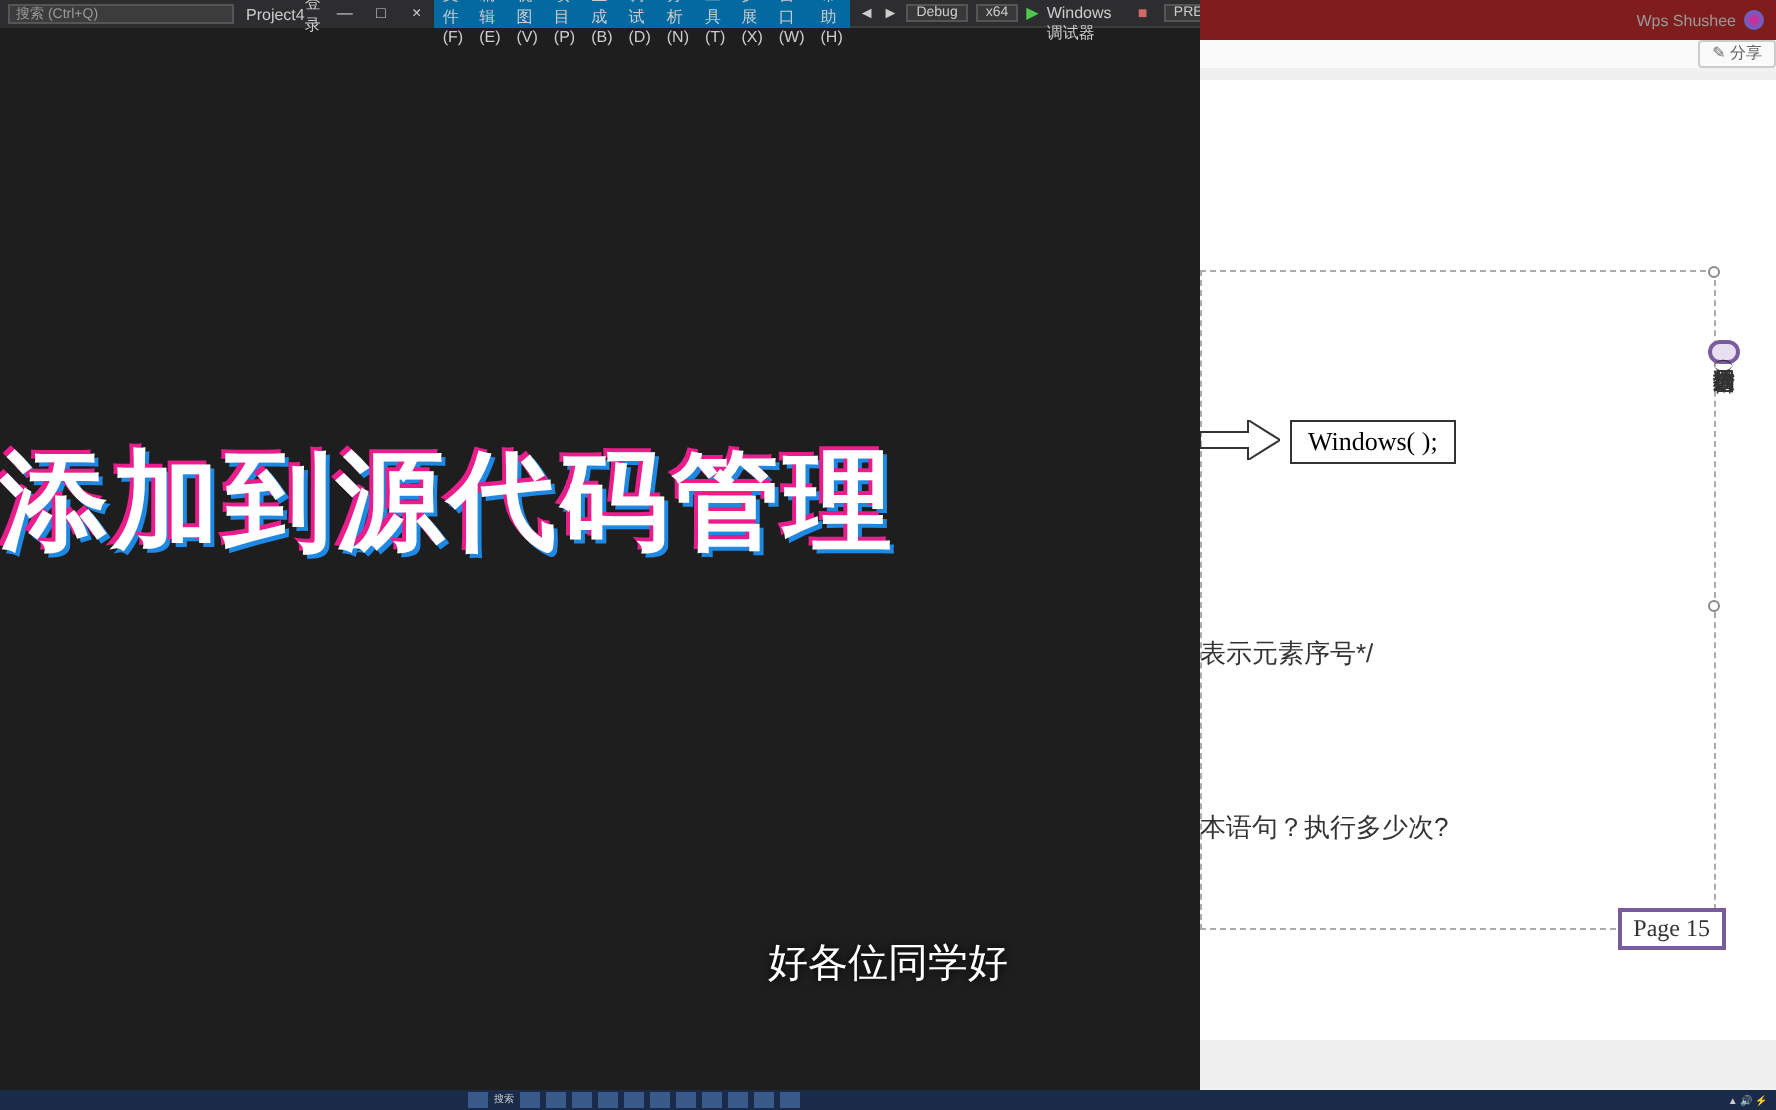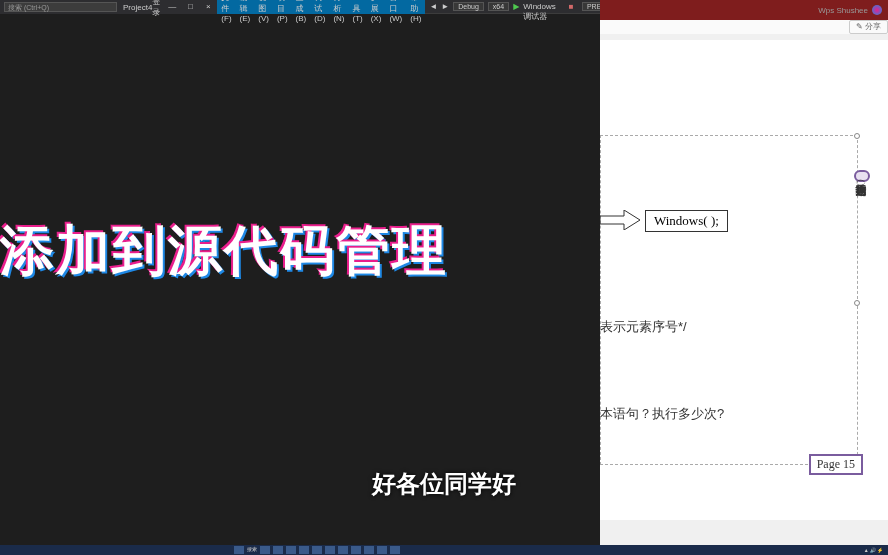--- a/index.html
+++ b/index.html
@@ -66,21 +66,21 @@
 .side-label-box { position: absolute; right: 18px; top: 130px; width: 16px; writing-mode: vertical-rl; border: 2px solid #7a5c9e; background: #e8e0f0; border-radius: 6px; padding: 4px 0; font-size: 11px; color: #333; text-align: center; }
 .arrow-shape { position: absolute; left: 0; top: 170px; width: 40px; height: 20px; }
 .arrow-shape svg { width: 100%; height: 100%; }
 .resize-box { position: absolute; left: 45px; top: 170px; border: 1px solid #333; padding: 2px 8px; font-size: 13px; font-family: "Times New Roman", serif; }
 .text-fragment-1 { position: absolute; left: 0; top: 278px; font-size: 13px; color: #333; }
 .text-fragment-2 { position: absolute; left: 0; top: 365px; font-size: 13px; color: #333; }
 .page-number { position: absolute; right: 25px; bottom: 45px; border: 2px solid #7a5c9e; background: #fff; padding: 1px 6px; font-size: 12px; font-family: "Times New Roman", serif; color: #333; }
 
 
 .overlay-title { position: absolute; left: 0; top: 215px; font-size: 54px; font-weight: bold; color: #fff; text-shadow: -2px -2px 0 #e91e8c, 2px 2px 0 #1e88e5; letter-spacing: 2px; white-space: nowrap; }
-.overlay-subtitle { position: absolute; left: 0; width: 888px; top: 468px; text-align: center; font-size: 24px; font-weight: bold; color: #fff; text-shadow: 0 0 4px #000; }
+.overlay-subtitle { position: absolute; left: 0; width: 888px; top: 468px; text-align: center; font-size: 20px; font-weight: normal; color: #fff; text-shadow: 0 0 4px #000; }
 
 
 .taskbar { position: absolute; left: 0; bottom: 0; width: 888px; height: 10px; background: #1a2b4a; display: flex; align-items: center; padding: 0 4px; gap: 4px; }
 .taskbar-center { margin: 0 auto; display: flex; gap: 3px; }
 .tb-app { width: 10px; height: 8px; background: #3a5a8a; }
 .taskbar-right { margin-left: auto; font-size: 5px; color: #ccc; }
 
 .globe-icon { width: 10px; height: 10px; border-radius: 50%; background: radial-gradient(circle, #e91e8c, #1e88e5); }
 </style>
 </head>

